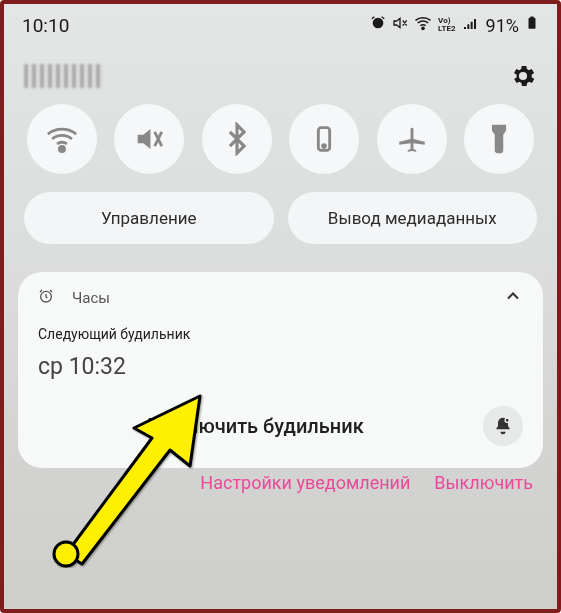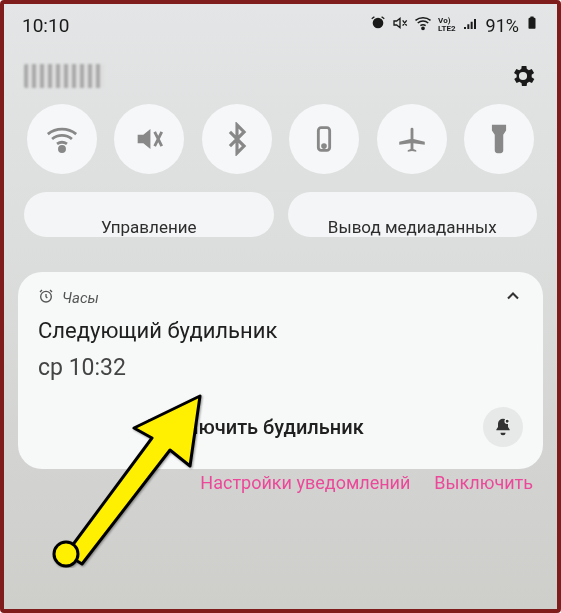--- a/index.html
+++ b/index.html
@@ -74,44 +74,44 @@
 
     .ctrl-row {
       position: absolute;
       top: 188px; left: 0; right: 0;
       display: flex;
       gap: 14px;
       padding: 0 20px;
     }
     .ctrl-pill {
       flex: 1;
-      height: 45px;
+      height: 52px;
       background: #f4f5f6;
       border-radius: 26px;
       display: flex;
-      align-items: flex-end;
+      align-items: center;
       justify-content: center;
       color: #2d2d2d;
       font-size: 17px;
     }
 
     .notif-card {
       position: absolute;
       top: 268px; left: 14px; right: 14px;
       background: #f7f8f8;
       border-radius: 24px;
       padding: 14px 20px 22px 20px;
     }
     .notif-top {
       display: flex; align-items: center; gap: 8px;
       color: #555; font-size: 15px;
       justify-content: space-between;
     }
-    .notif-top-left { display: flex; align-items: center; gap: 8px; font-style: italic; }
-    .notif-title { color: #202020; font-size: 22px; margin-top: 8px; }
+    .notif-top-left { display: flex; align-items: center; gap: 18px; }
+    .notif-title { color: #202020; font-size: 14px; margin-top: 16px; }
     .notif-sub { color: #444; font-size: 23px; margin-top: 11px; }
     .notif-action-row {
       display: flex; align-items: center; justify-content: space-between;
       margin-top: 26px;
     }
     .notif-action {
       flex: 1;
       text-align: center;
       color: #202020;
       font-size: 20px;

